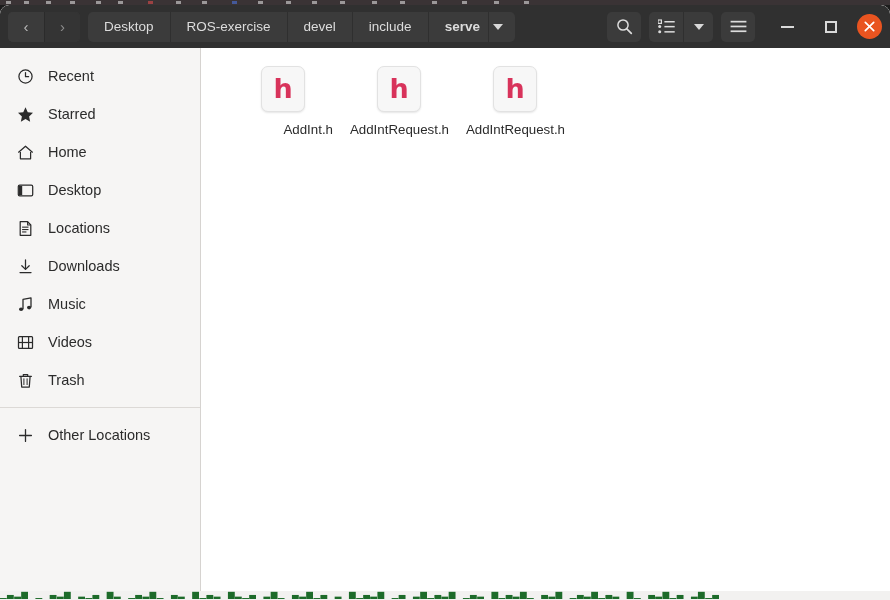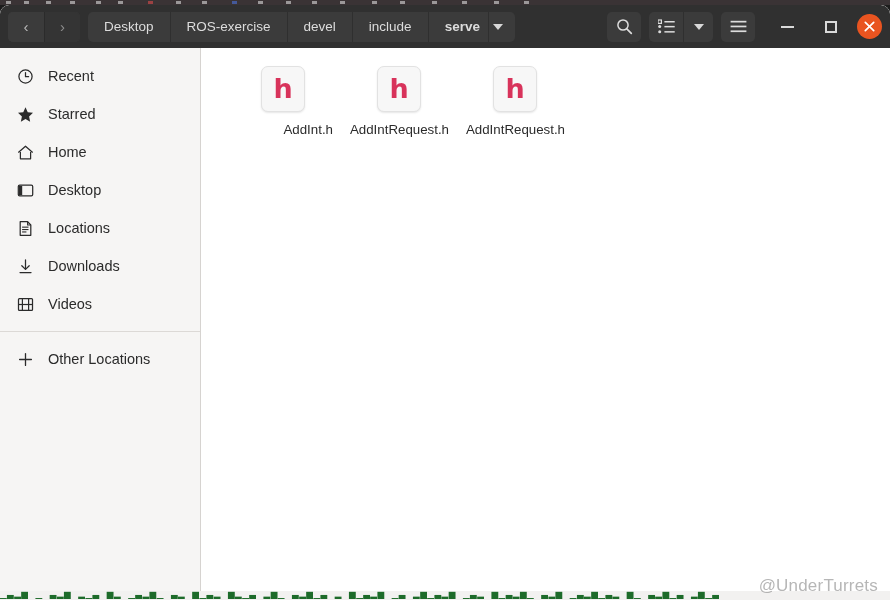--- a/index.html
+++ b/index.html
@@ -462,34 +462,55 @@
           <span class="s-icon">
             <svg width="17" height="17" viewBox="0 0 17 17">
               <path d="M8.5 1.9 V11.1" fill="none" stroke="#2b2b2b" stroke-width="1.25" stroke-linecap="round"></path>
               <path d="M4.8 7.7 L8.5 11.4 L12.2 7.7" fill="none" stroke="#2b2b2b" stroke-width="1.25" stroke-linecap="round" stroke-linejoin="round"></path>
               <path d="M3.0 14.5 H14.0" fill="none" stroke="#2b2b2b" stroke-width="1.25" stroke-linecap="round"></path>
             </svg>
           </span>
           <span class="s-label">Downloads</span>
         </div>
 
+        <div class="side-item">
+          <span class="s-icon">
+            <svg width="17" height="17" viewBox="0 0 17 17">
+              <path d="M6.0 13.0 V3.4 L14.0 1.9 V11.3" fill="none" stroke="#2b2b2b" stroke-width="1.3" stroke-linejoin="round"></path>
+              <ellipse cx="4.1" cy="13.3" rx="2.1" ry="1.8" fill="#2b2b2b"></ellipse>
+              <ellipse cx="12.1" cy="11.6" rx="2.1" ry="1.8" fill="#2b2b2b"></ellipse>
+            </svg>
+          </span>
+          <span class="s-label">Music</span>
+        </div>
 
 
         <div class="side-item">
           <span class="s-icon">
             <svg width="17" height="17" viewBox="0 0 17 17">
               <rect x="1.5" y="2.6" width="14.0" height="11.8" rx="0.9" fill="none" stroke="#2b2b2b" stroke-width="1.25"></rect>
               <rect x="4.8" y="2.6" width="1.2" height="11.8" fill="#2b2b2b"></rect>
               <rect x="11.0" y="2.6" width="1.2" height="11.8" fill="#2b2b2b"></rect>
               <rect x="1.5" y="7.9" width="14.0" height="1.2" fill="#2b2b2b"></rect>
             </svg>
           </span>
           <span class="s-label">Videos</span>
         </div>
 
+        <div class="side-item">
+          <span class="s-icon">
+            <svg width="17" height="17" viewBox="0 0 17 17">
+              <path d="M2.6 4.3 H14.4" stroke="#2b2b2b" stroke-width="1.3" stroke-linecap="round"></path>
+              <path d="M6.3 4.3 V2.6 H10.7 V4.3" fill="none" stroke="#2b2b2b" stroke-width="1.2" stroke-linejoin="round"></path>
+              <path d="M3.9 4.3 L4.7 15.0 H12.3 L13.1 4.3" fill="none" stroke="#2b2b2b" stroke-width="1.25" stroke-linejoin="round"></path>
+              <path d="M6.9 6.8 V12.6 M10.1 6.8 V12.6" stroke="#2b2b2b" stroke-width="1.0" stroke-linecap="round"></path>
+            </svg>
+          </span>
+          <span class="s-label">Trash</span>
+        </div>
 
         <div class="side-sep"></div>
 
         <div class="side-item">
           <span class="s-icon">
             <svg width="17" height="17" viewBox="0 0 17 17">
               <path d="M8.5 2.6 V14.4 M2.6 8.5 H14.4" stroke="#2b2b2b" stroke-width="1.3" stroke-linecap="round"></path>
             </svg>
           </span>
           <span class="s-label">Other Locations</span>
@@ -521,15 +542,14 @@
         </div>
 
       </div>
     </div>
   </div>
 
   <div class="bg-strip-bottom">
     <div class="term-text">▁▃▂▅ ▁ ▃▂▅ ▂▁▃ ▅▂ ▁▃▂▅▁ ▃▂ ▅▁▃▂ ▅▂▁▃ ▂▅▁ ▃▂▅▁▃ ▂ ▅▁▃▂▅ ▁▃ ▂▅▁▃▂▅ ▁▃▂ ▅▁▃▂▅▁ ▃▂▅ ▁▃▂▅▁▃▂ ▅▁ ▃▂▅▁▃ ▂▅▁▃</div>
   </div>
 
-  <div id="watermark">@UnderTurrets</div>
 
 </div>
 
 </body></html>

